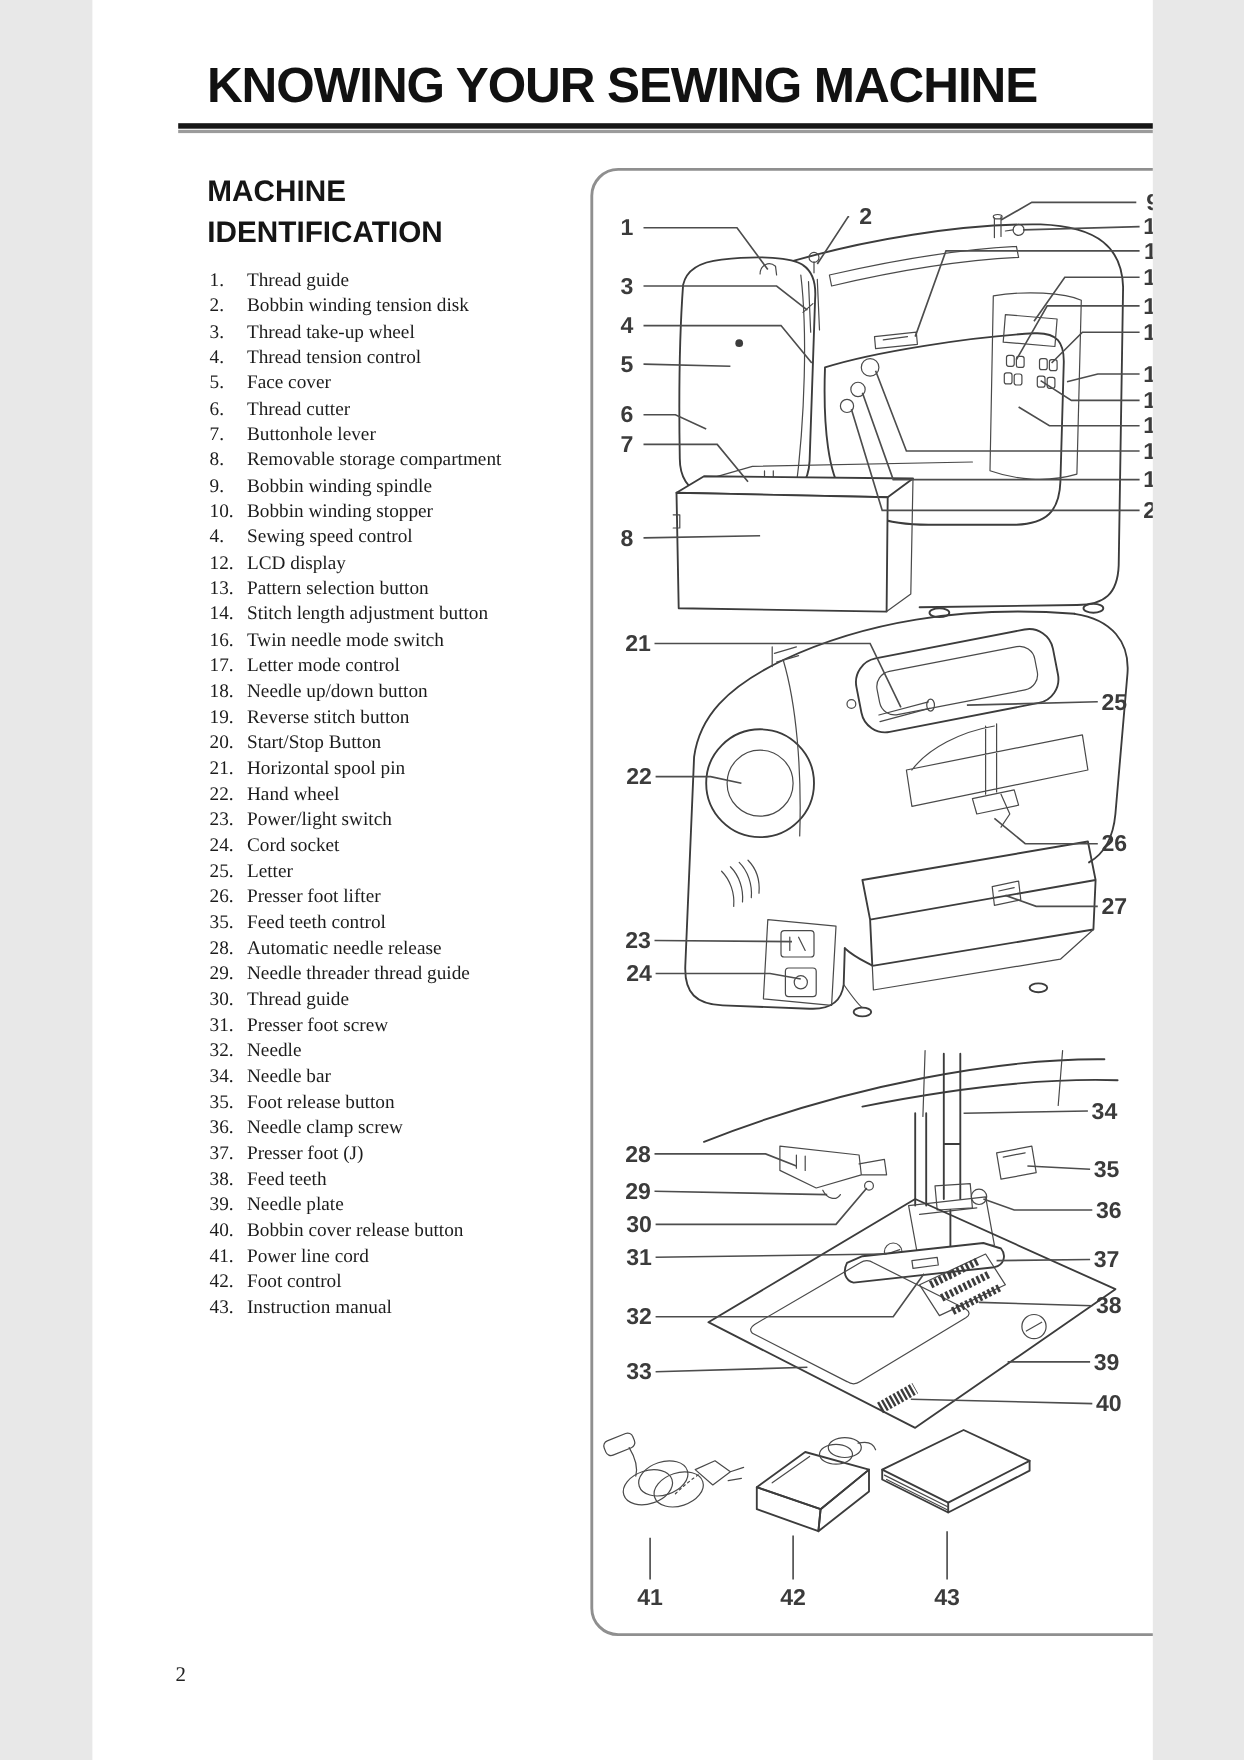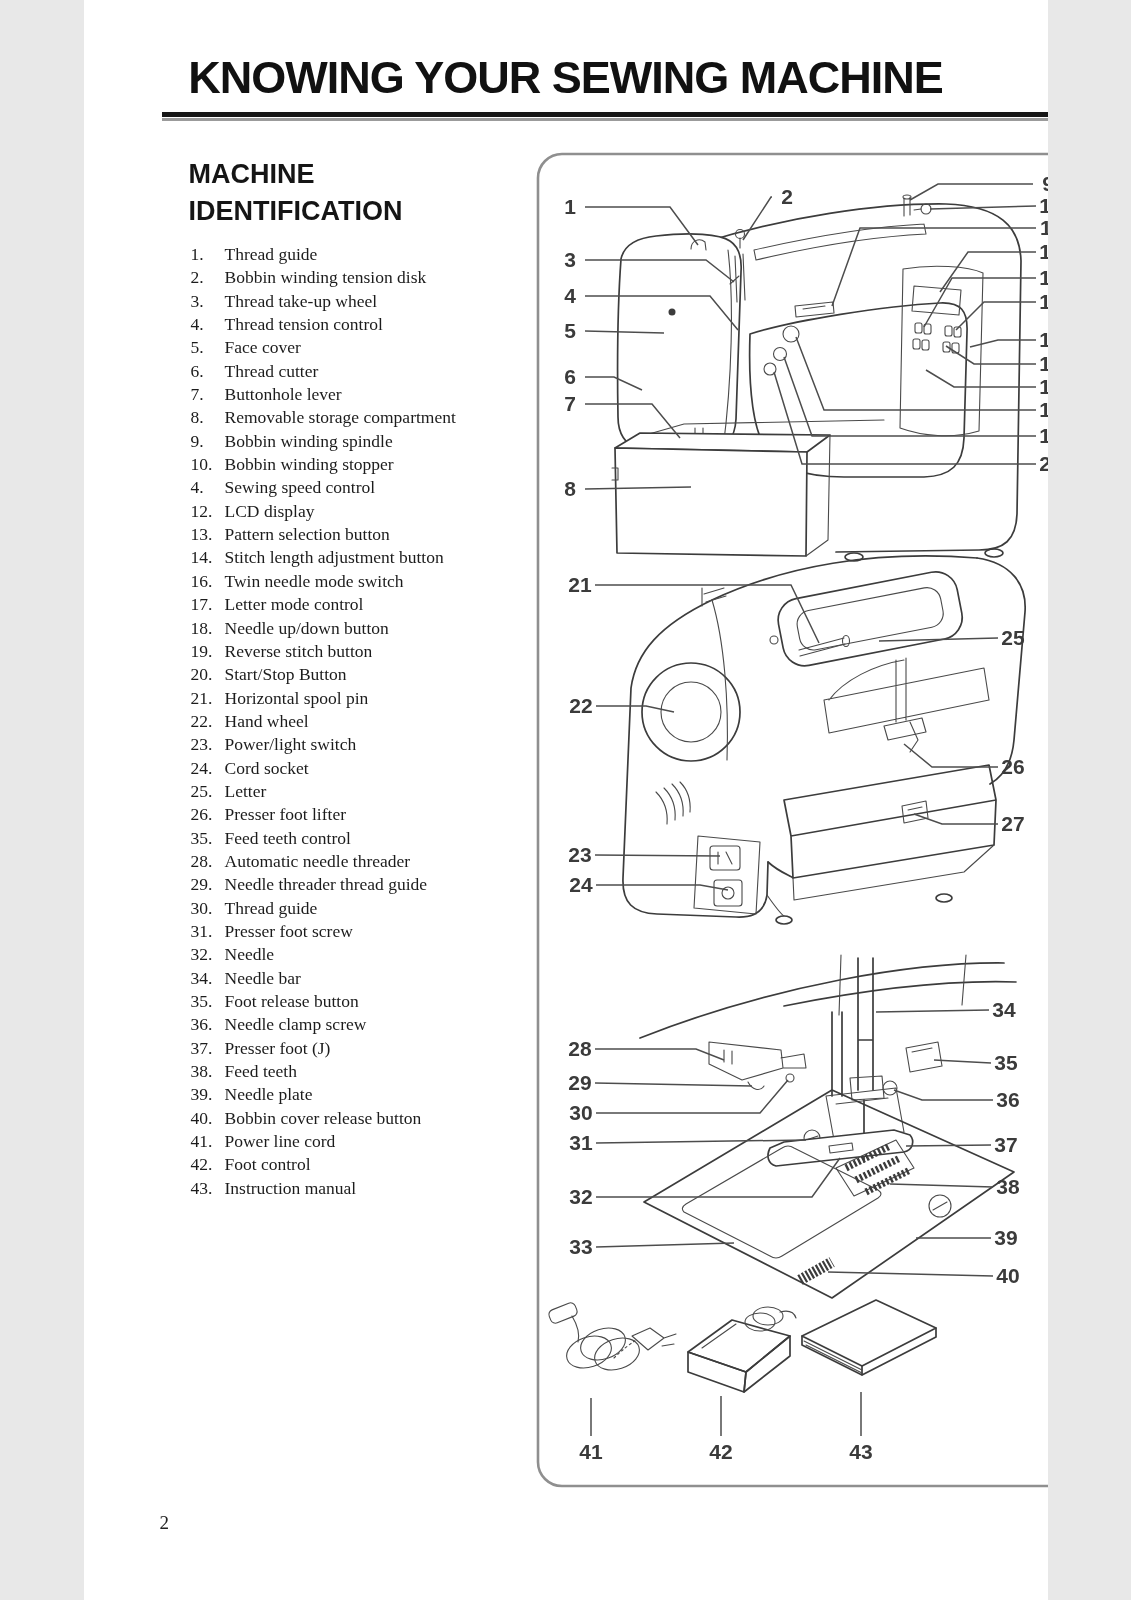--- a/index.html
+++ b/index.html
@@ -166,21 +166,21 @@
       <li>
         <span class="part-num">26.</span>
         <span>Presser foot lifter</span>
       </li>
       <li>
         <span class="part-num">35.</span>
         <span>Feed teeth control</span>
       </li>
       <li>
         <span class="part-num">28.</span>
-        <span>Automatic needle threader</span>
+        <span>Automatic needle release</span>
       </li>
       <li>
         <span class="part-num">29.</span>
         <span>Needle threader thread guide</span>
       </li>
       <li>
         <span class="part-num">30.</span>
         <span>Thread guide</span>
       </li>
       <li>

